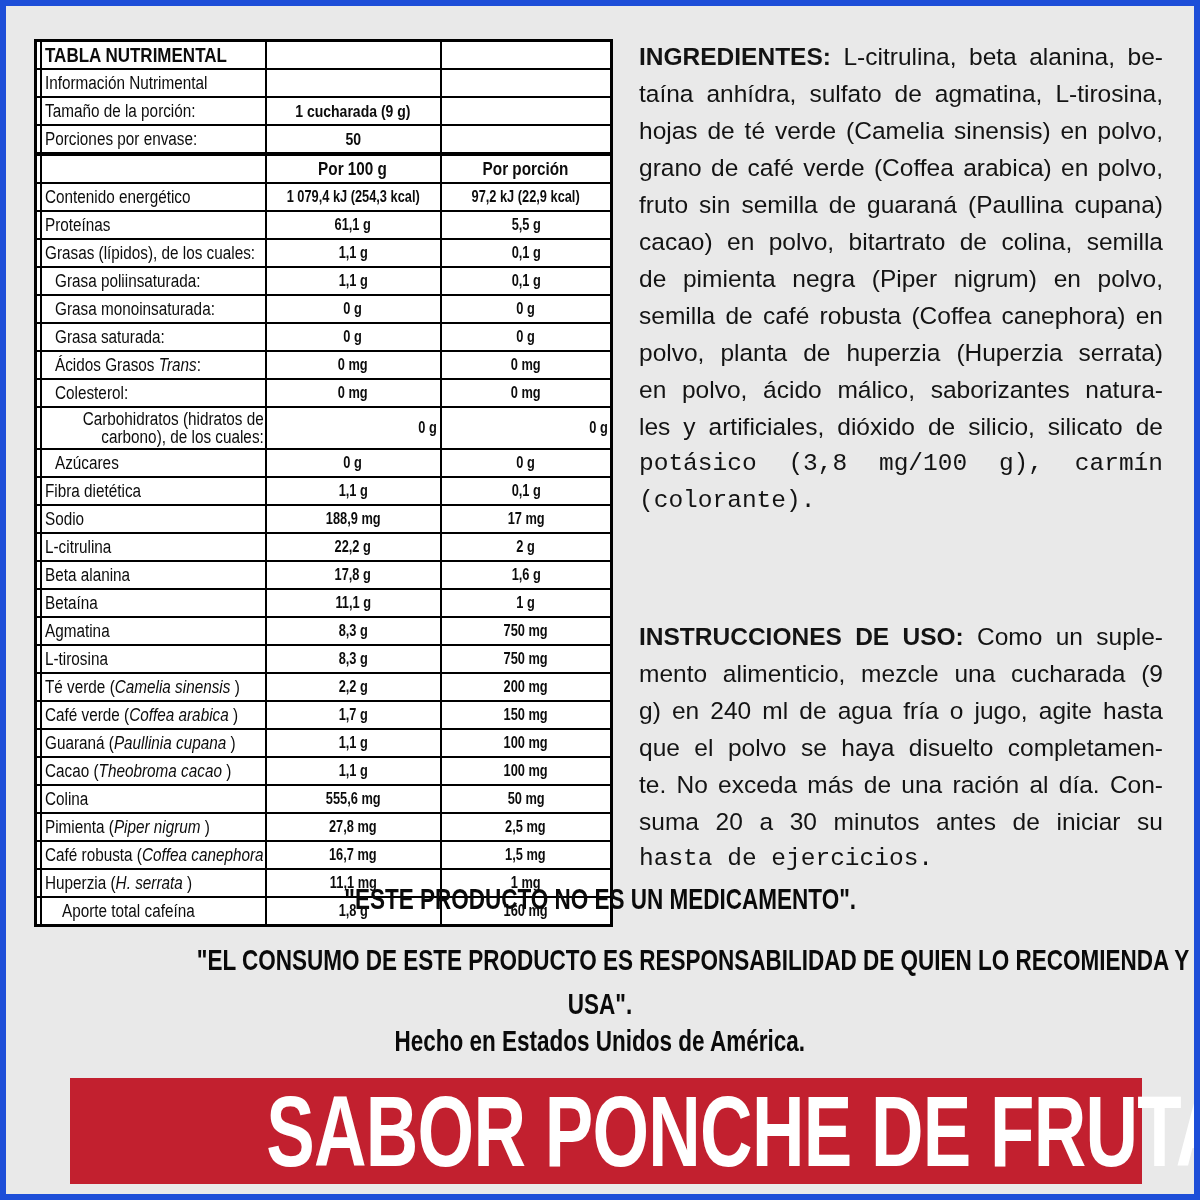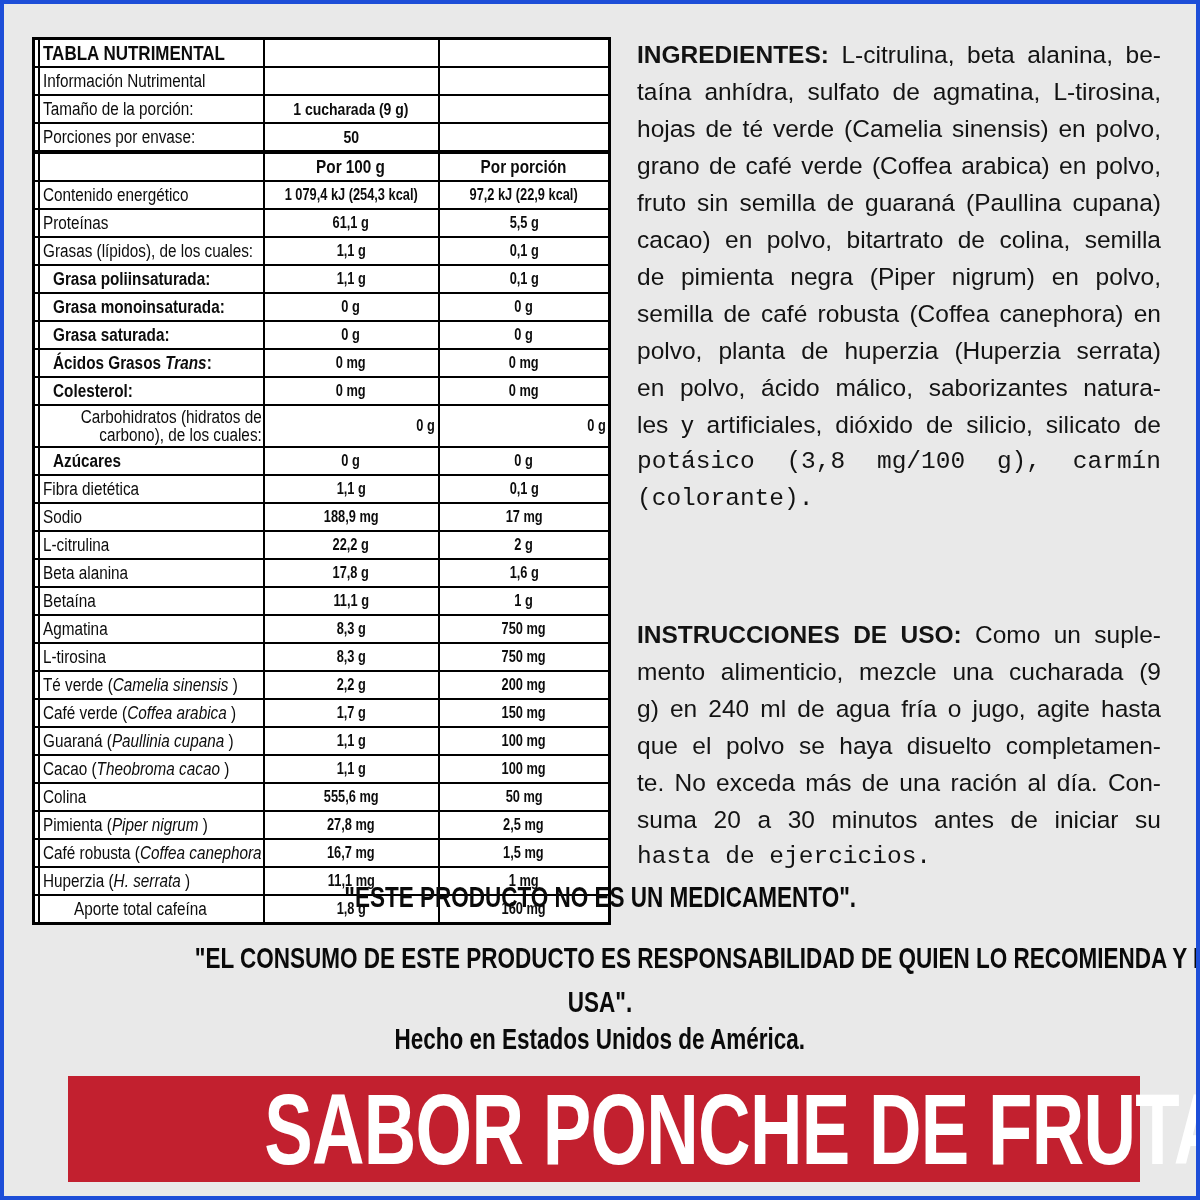--- a/index.html
+++ b/index.html
@@ -1,35 +1,35 @@
 <!DOCTYPE html>
 <html><head>
 <meta charset="utf-8">
 <style>
   html,body{margin:0;padding:0;background:#ffffff;}
   .sheet{
     position:relative;width:1200px;height:1200px;box-sizing:border-box;
-    background:#e9e9e9;border:4px solid #1d4ed8;overflow:hidden;
+    background:#e9e9e9;border:6px solid #1d4ed8;overflow:hidden;
     font-family:"Liberation Sans", sans-serif;color:#0c0c0c;
   }
   
   table.ntable{
     position:absolute;left:28px;top:33px;width:576px;table-layout:fixed;
     border-collapse:collapse;background:#ffffff;border:3px solid #000;
   }
   .ntable td{
     border:2px solid #000;height:26px;padding:0;overflow:hidden;
     white-space:nowrap;vertical-align:middle;
   }
   .ntable td.sliver{border-right-width:1px;}
   .ntable tr.tall td{height:40px;text-align:right;}
   .ntable tr.hdr-row td{border-top-width:4px;}
   .ntable td.lbl{text-align:left;padding-left:3px;}
-  .ntable td.lbl.ind1{padding-left:13px;font-weight:bold;}
-  .ntable td.lbl.ind2{padding-left:34px;}
+  .ntable td.lbl.ind1{padding-left:13px;}
+  .ntable td.lbl.ind2{padding-left:20px;}
   .ntable td.val{text-align:center;margin-left:6px;}
   .scale-l{display:inline-block;transform:scaleX(.85);transform-origin:0 50%;
            font-size:18px;white-space:nowrap;vertical-align:middle;}
   .scale-l.wrapped{white-space:normal;width:117%;line-height:18px;}
   .scale-v{display:inline-block;transform:scaleX(.8);transform-origin:50% 50%;
            font-size:16px;font-weight:700;white-space:nowrap;vertical-align:middle;}
   .t-title{font-size:20px;font-weight:700;}
   .t-sub{font-size:18px;}
   .meta-val{display:inline-block;transform:scaleX(.85);transform-origin:50% 50%;
             font-size:16.5px;font-weight:600;white-space:nowrap;}

